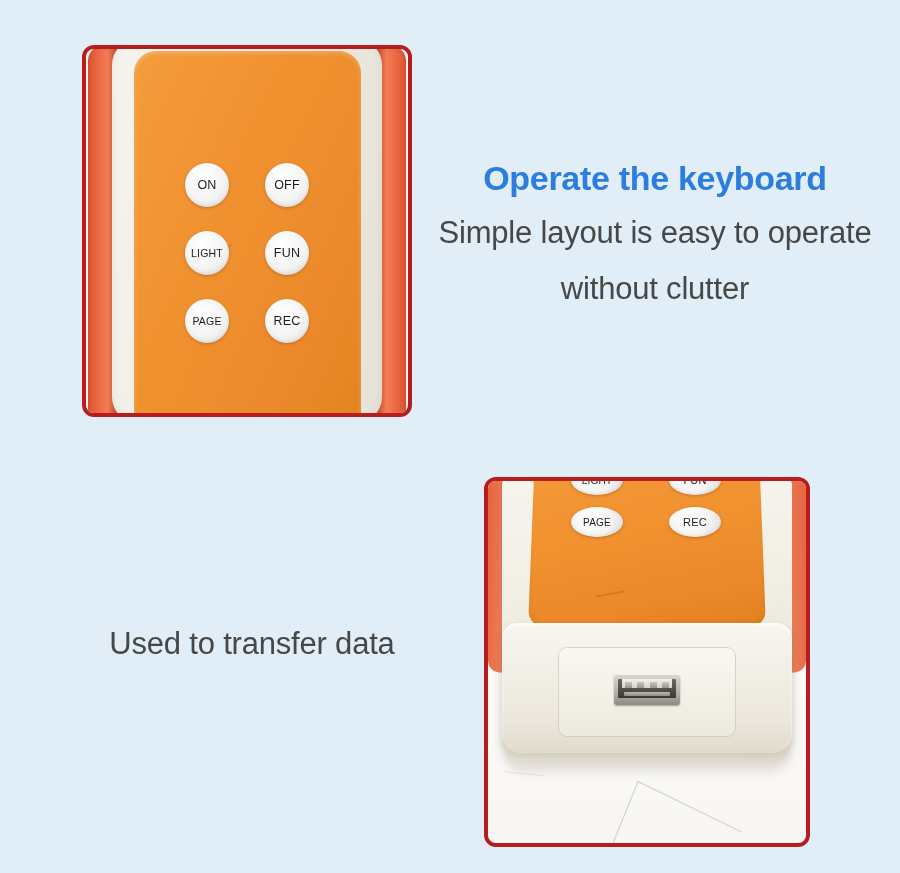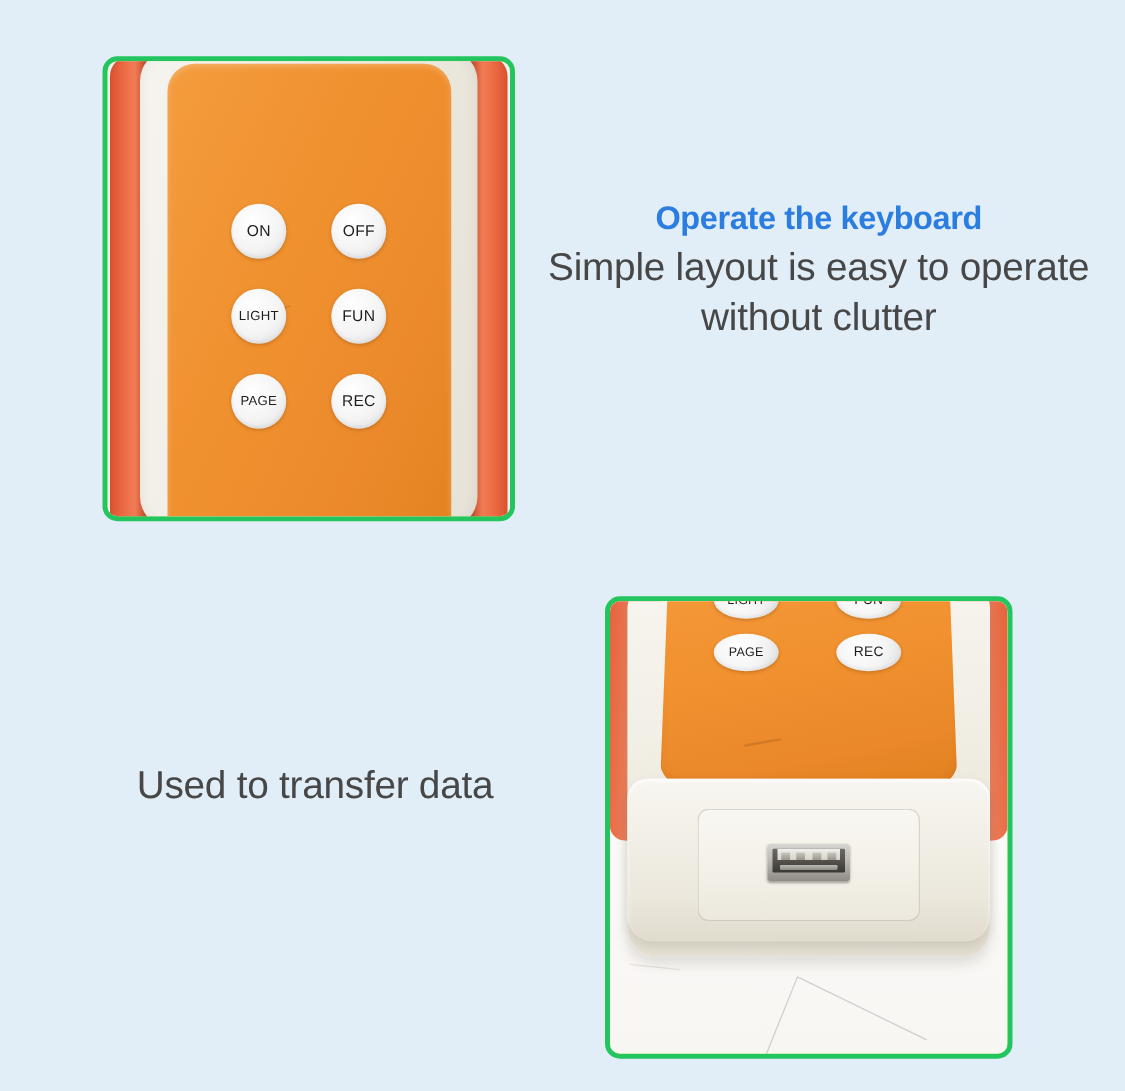--- a/index.html
+++ b/index.html
@@ -17,25 +17,25 @@
   }
 
   .stage {
     position: absolute;
     inset: 0;
   }
 
   
   .photo-frame {
     position: absolute;
-    border: 4px solid #22c55e;
+    border: 4px solid #b91c1c;
     border-radius: 12px;
     overflow: hidden;
     box-sizing: border-box;
-    background: #bef264;
+    background: #0ea5e9;
   }
   #frame-top    { left: 82px;  top: 45px;  width: 330px; height: 372px; }
   #frame-bottom { left: 484px; top: 477px; width: 326px; height: 370px; }
 
   .photo-inner {
     position: absolute;
     inset: 0;
     overflow: hidden;
   }
 
@@ -245,34 +245,34 @@
     border-radius: 1px;
   }
 
   
   .text-block { position: absolute; }
   #text-top    { left: 420px; top: 160px; width: 470px; text-align: center; }
   #text-bottom { left: 28px;  top: 608px; width: 448px; text-align: center; }
 
   .headline {
     font-family: "Liberation Sans", sans-serif;
-    font-size: 26px;
+    font-size: 34px;
     font-weight: bold;
     color: #2b7de0;
     line-height: 1.08;
     margin: 0 0 6px 0;
     letter-spacing: -0.3px;
   }
   .subline {
     font-family: "Liberation Sans", sans-serif;
     font-size: 31px;
     font-weight: normal;
     color: #474747;
     line-height: 1.30;
-    margin: 0;
+    margin: 16px;
     letter-spacing: -0.2px;
   }
 </style>
 </head>
 <body>
 
 <div class="stage">
 
   <div class="photo-frame" id="frame-top">
     <div class="photo-inner">

